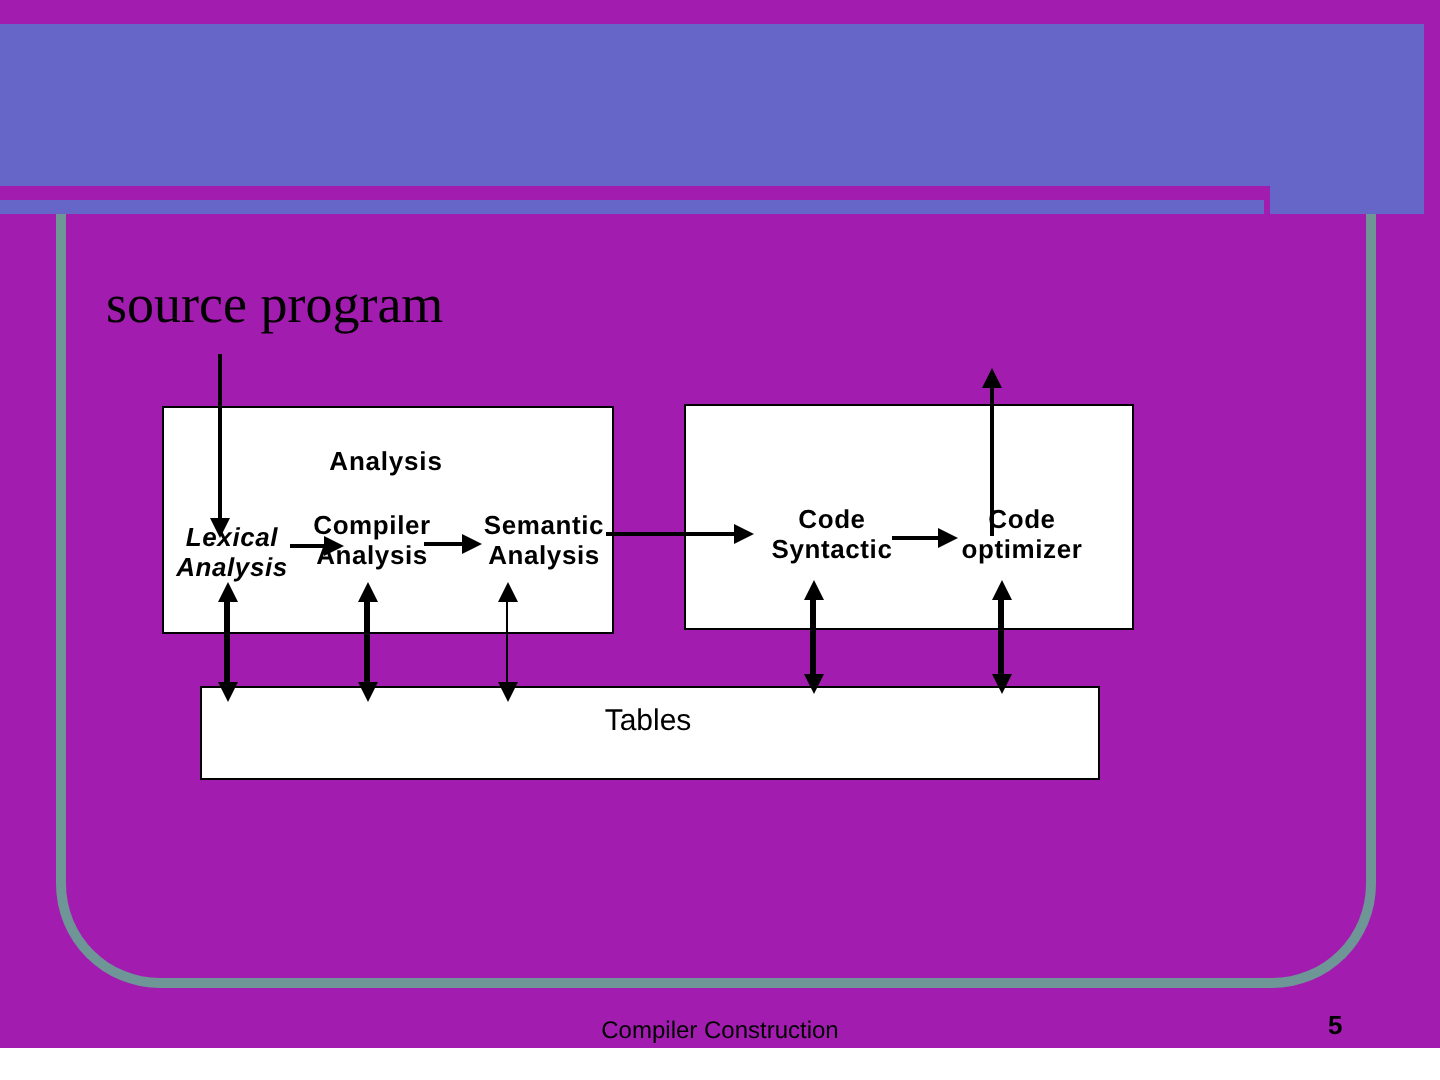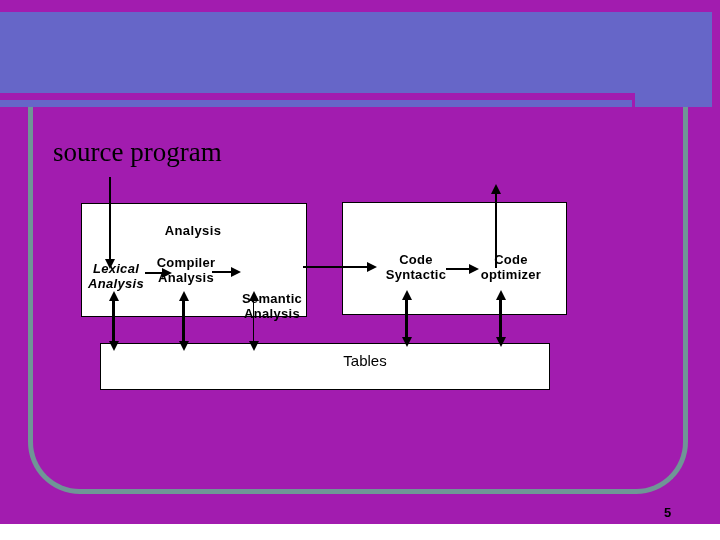--- a/index.html
+++ b/index.html
@@ -26,24 +26,24 @@
   #analysis-box{left:81px;top:203px;width:224px;height:112px;}
   #synthesis-box{left:342px;top:202px;width:223px;height:111px;}
   #tables-box{left:100px;top:343px;width:448px;height:45px;}
   
   .blabel{position:absolute;font-weight:bold;font-size:13px;line-height:15px;letter-spacing:.4px;text-align:center;z-index:4;white-space:nowrap;}
   #analysis-title{left:81px;width:224px;top:223px;}
   #synthesis-title{left:342px;width:223px;top:219px;}
   .comp{position:absolute;font-weight:bold;font-size:13px;line-height:15px;letter-spacing:.3px;text-align:center;z-index:4;}
   #comp-lexical{left:79px;width:74px;top:261px;font-style:italic;}
   #comp-syntactic{left:149px;width:74px;top:255px;}
-  #comp-semantic{left:234px;width:76px;top:255px;margin-top:36px;}
+  #comp-semantic{left:234px;width:76px;top:255px;}
   #comp-generator{left:379px;width:74px;top:252px;}
   #comp-optimizer{left:474px;width:74px;top:252px;}
-  #tables-label{position:absolute;left:100px;width:448px;top:352px;font-size:15px;text-align:center;z-index:4;padding-left:41px;}
+  #tables-label{position:absolute;left:100px;width:448px;top:352px;font-size:15px;text-align:center;z-index:4;}
   
   .ln{position:absolute;background:var(--ink);z-index:3;}
   .ah{position:absolute;width:0;height:0;z-index:3;}
   .ah-down{border-left:5px solid transparent;border-right:5px solid transparent;border-top:10px solid var(--ink);}
   .ah-up{border-left:5px solid transparent;border-right:5px solid transparent;border-bottom:10px solid var(--ink);}
   .ah-right{border-top:5px solid transparent;border-bottom:5px solid transparent;border-left:10px solid var(--ink);}
   
   #footer-title{position:absolute;left:0;top:508px;width:720px;text-align:center;font-size:12px;z-index:4;}
   #page-num{position:absolute;left:664px;top:505px;font-size:13px;font-weight:bold;z-index:4;}
 </style>
@@ -140,15 +140,16 @@
     <div class="ah ah-up" style="left:402px;top:290px;"></div>
     <div class="ln" style="left:405px;top:299px;width:3px;height:40px;"></div>
     <div class="ah ah-down" style="left:402px;top:337px;"></div>
   </div>
   <div>
     <div class="ah ah-up" style="left:496px;top:290px;"></div>
     <div class="ln" style="left:499px;top:299px;width:3px;height:40px;"></div>
     <div class="ah ah-down" style="left:496px;top:337px;"></div>
   </div>
 
+  <div id="footer-title">Compiler Construction</div>
   <div id="page-num">5</div>
 
 </div>
 
 </body></html>

